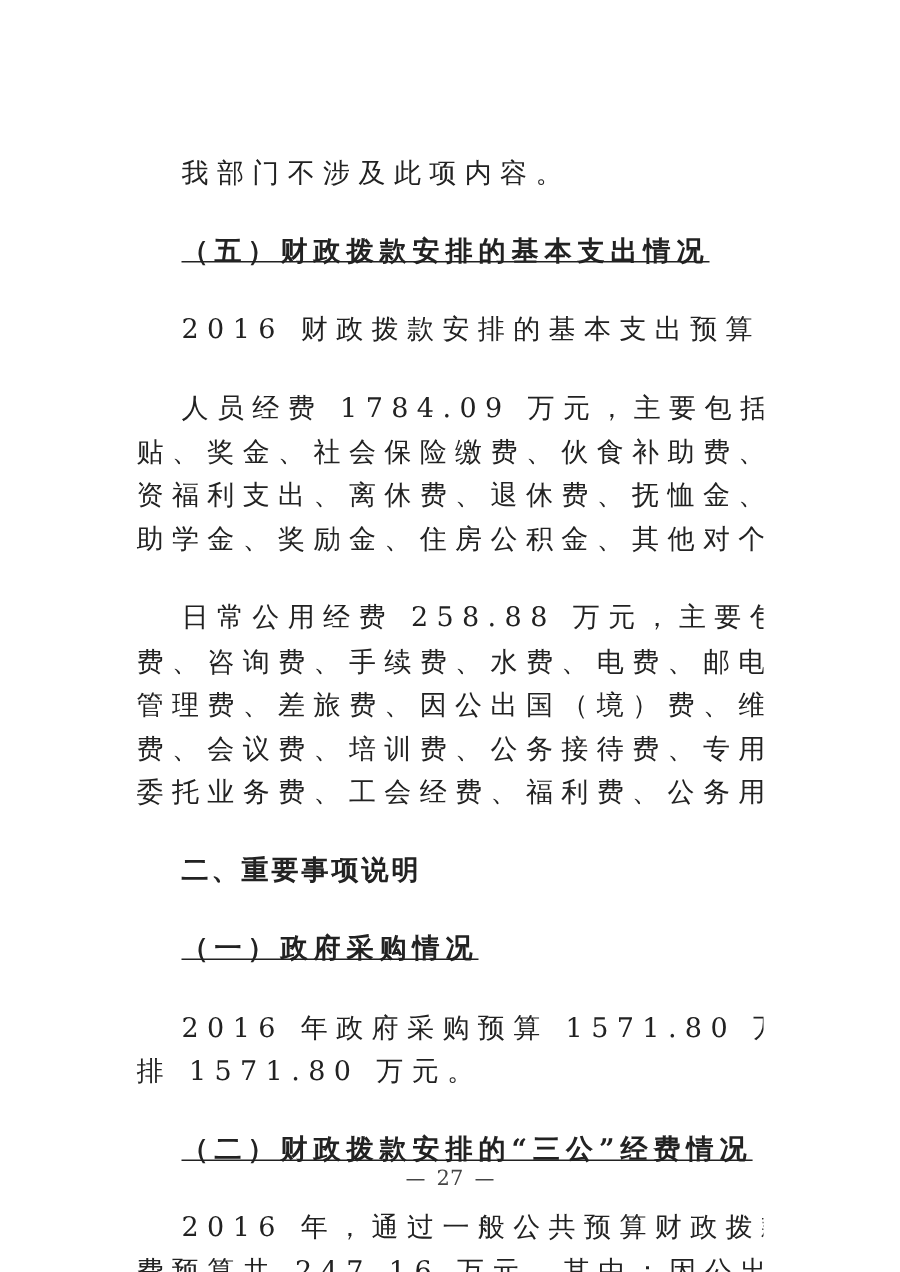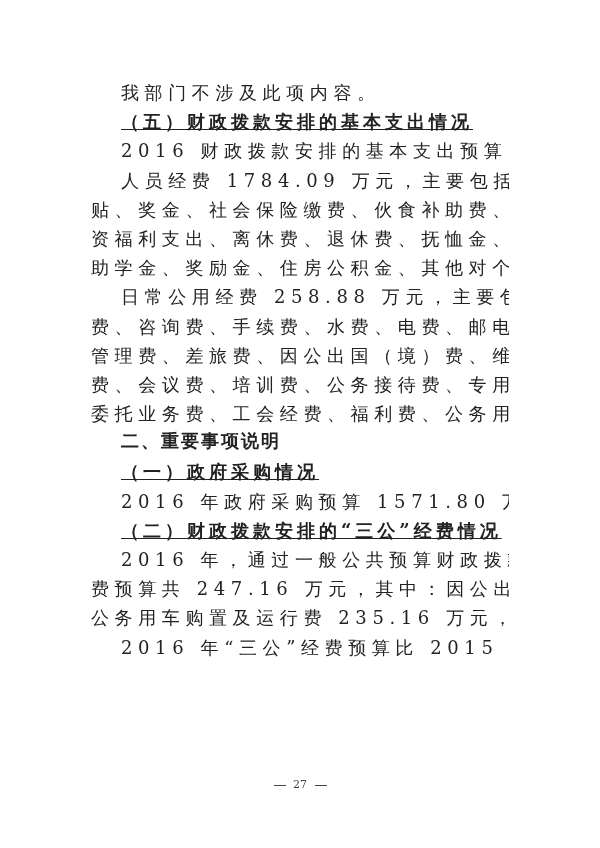--- a/index.html
+++ b/index.html
@@ -3,26 +3,26 @@
 <meta charset="utf-8">
 <style>
   html, body { margin: 0; padding: 0; background: #ffffff; }
   body { width: 600px; height: 848px; position: relative; overflow: hidden;
          font-family: "DejaVu Serif", "Liberation Serif", serif; color: #222; }
   .page { position: absolute; left: 0; top: 0; width: 600px; height: 848px; }
   .body-text { position: absolute; left: 91px; top: 78px; width: 418px; }
   .line { height: 29.2px; line-height: 29.2px; font-size: 18px; white-space: nowrap;
           letter-spacing: 5.6px; text-align: justify; text-align-last: justify; overflow: hidden; }
   .line.last { text-align-last: left; }
-  .indent { padding-left: 30px; }
+  .indent { padding-left: 30px; margin-top: 23px; }
   .h-sub { font-weight: bold; letter-spacing: 4px; text-align-last: left; text-decoration: underline; }
-  .h-main { font-family: Liberation Mono, monospace; font-weight: bold;
+  .h-main { font-family: Liberation Sans, sans-serif; font-weight: bold;
             letter-spacing: 2px; text-align-last: left; }
   .footer { position: absolute; left: 0; top: 778px; width: 600px; text-align: center;
-            font-size: 11px; color: #444; font-family: "DejaVu Serif", serif; }
+            font-size: 14px; color: #444; font-family: "DejaVu Serif", serif; }
   .footer .dash { display: inline-block; width: 12px; border-top: 1px solid #444;
                   vertical-align: middle; margin: 0 4px; }
 </style>
 </head>
 <body>
 
 <div class="page">
   <div class="body-text" id="body-text">
       <div class="line indent last">我部门不涉及此项内容。</div>
       <div class="line indent h-sub">（五）财政拨款安排的基本支出情况</div>
@@ -32,20 +32,21 @@
       <div class="line ">资福利支出、离休费、退休费、抚恤金、生活补助、医疗费、</div>
       <div class="line ">助学金、奖励金、住房公积金、其他对个人和家庭的补助支</div>
       <div class="line indent">日常公用经费 258.88 万元，主要包括：办公费、印刷</div>
       <div class="line ">费、咨询费、手续费、水费、电费、邮电费、取暖费、物业</div>
       <div class="line ">管理费、差旅费、因公出国（境）费、维修（护）费、租赁</div>
       <div class="line ">费、会议费、培训费、公务接待费、专用材料费、劳务费、</div>
       <div class="line ">委托业务费、工会经费、福利费、公务用车运行维护费、其</div>
       <div class="line indent h-main">二、重要事项说明</div>
       <div class="line indent h-sub">（一）政府采购情况</div>
       <div class="line indent">2016 年政府采购预算 1571.80 万元，其中：财政拨款安</div>
+      <div class="line last">排 1571.80 万元。</div>
       <div class="line indent h-sub">（二）财政拨款安排的“三公”经费情况</div>
       <div class="line indent">2016 年，通过一般公共预算财政拨款安排的“三公”经</div>
       <div class="line ">费预算共 247.16 万元，其中：因公出国（境）费 0 万元，</div>
       <div class="line ">公务用车购置及运行费 235.16 万元，公务接待费 12 万元。</div>
       <div class="line indent">2016 年“三公”经费预算比 2015 年减少 73.34 万元，</div>
     </div>
   <div class="footer">
     <span class="dash"></span>
     <span>27</span>
     <span class="dash"></span>

